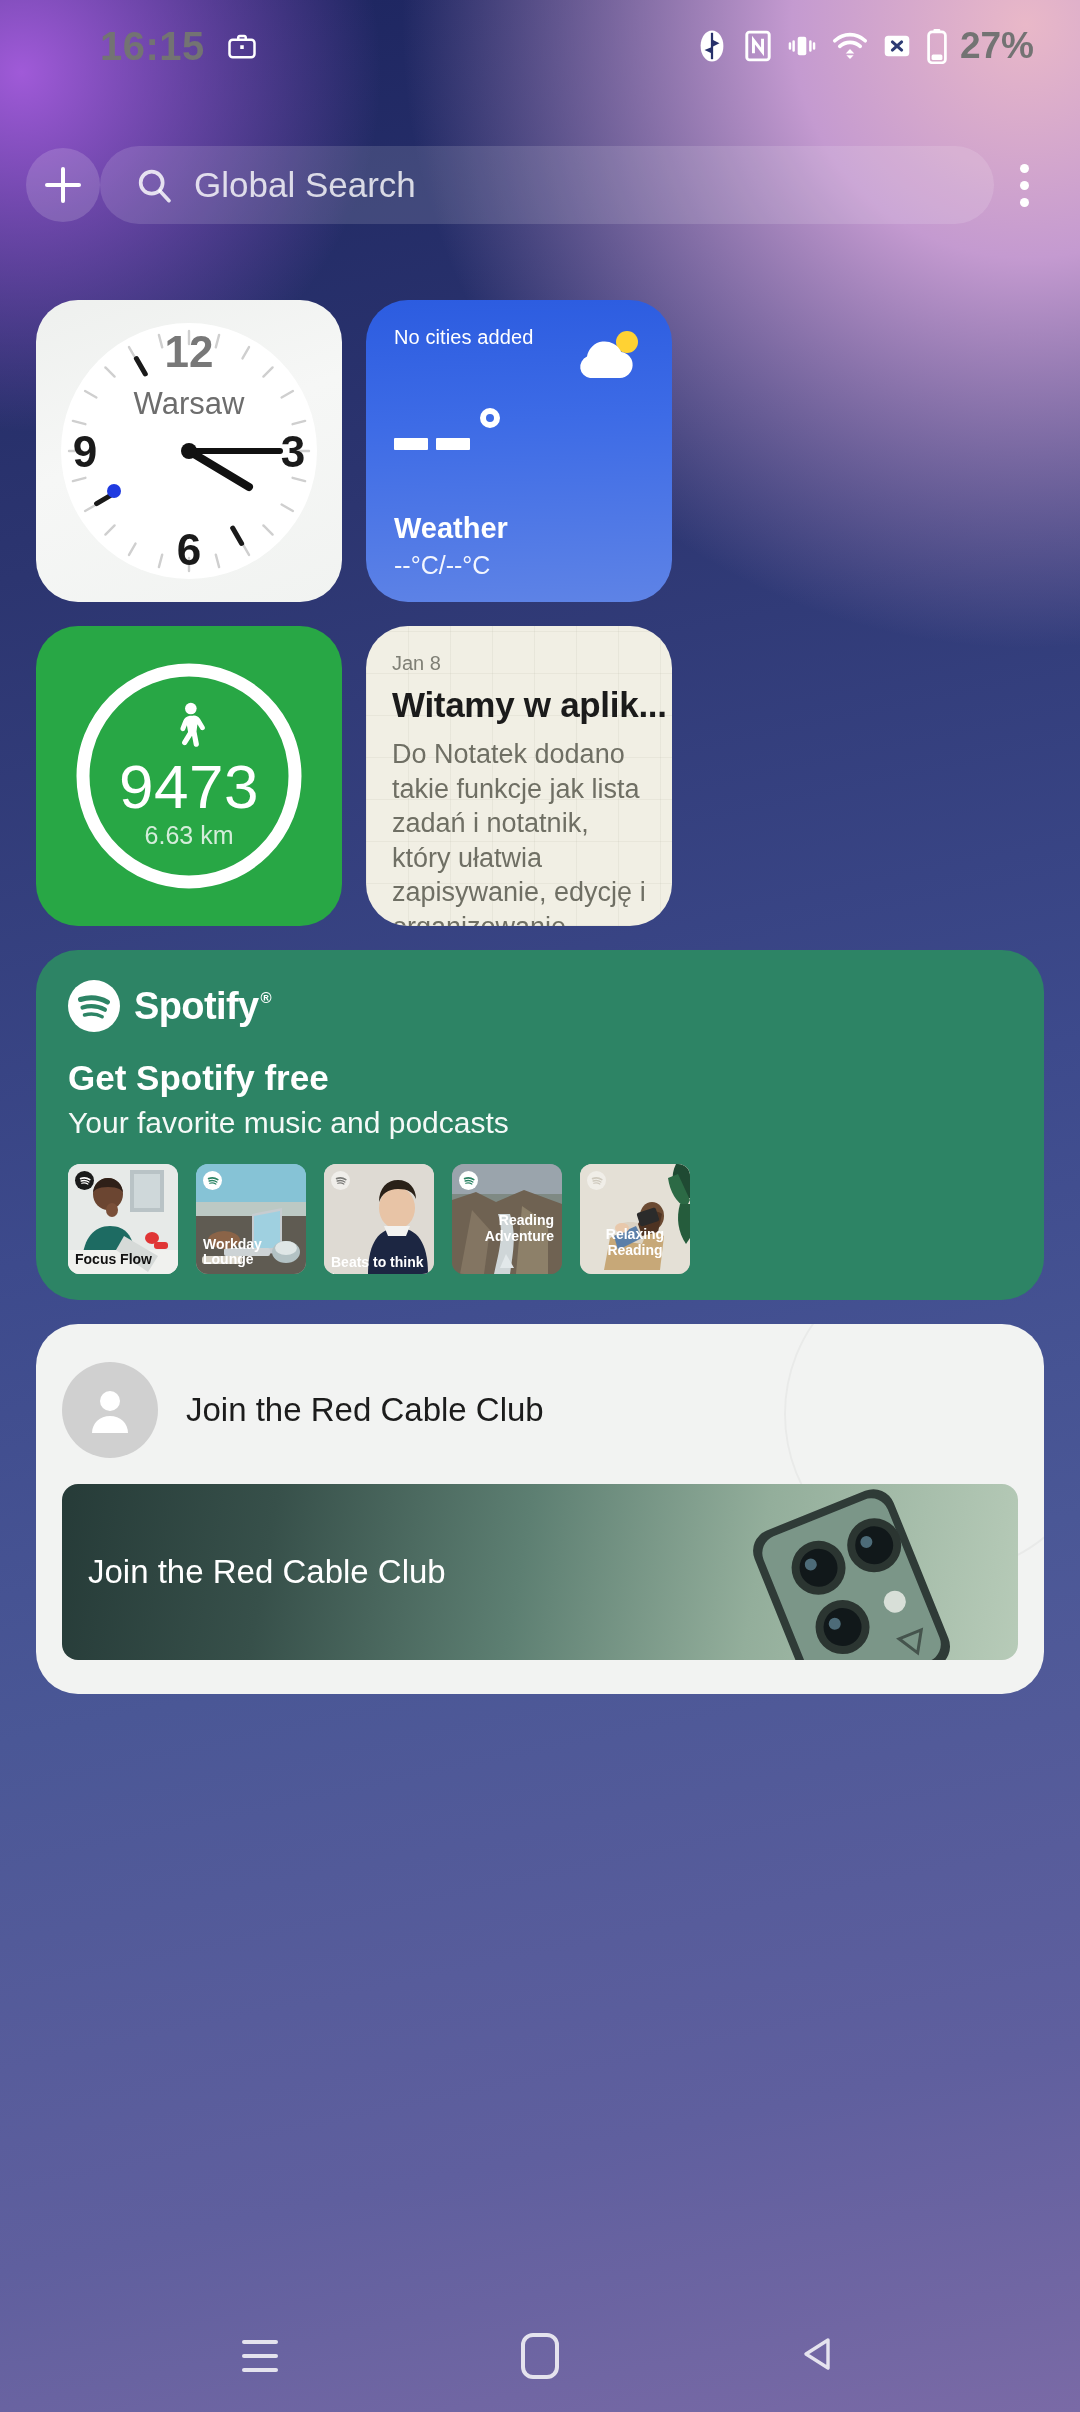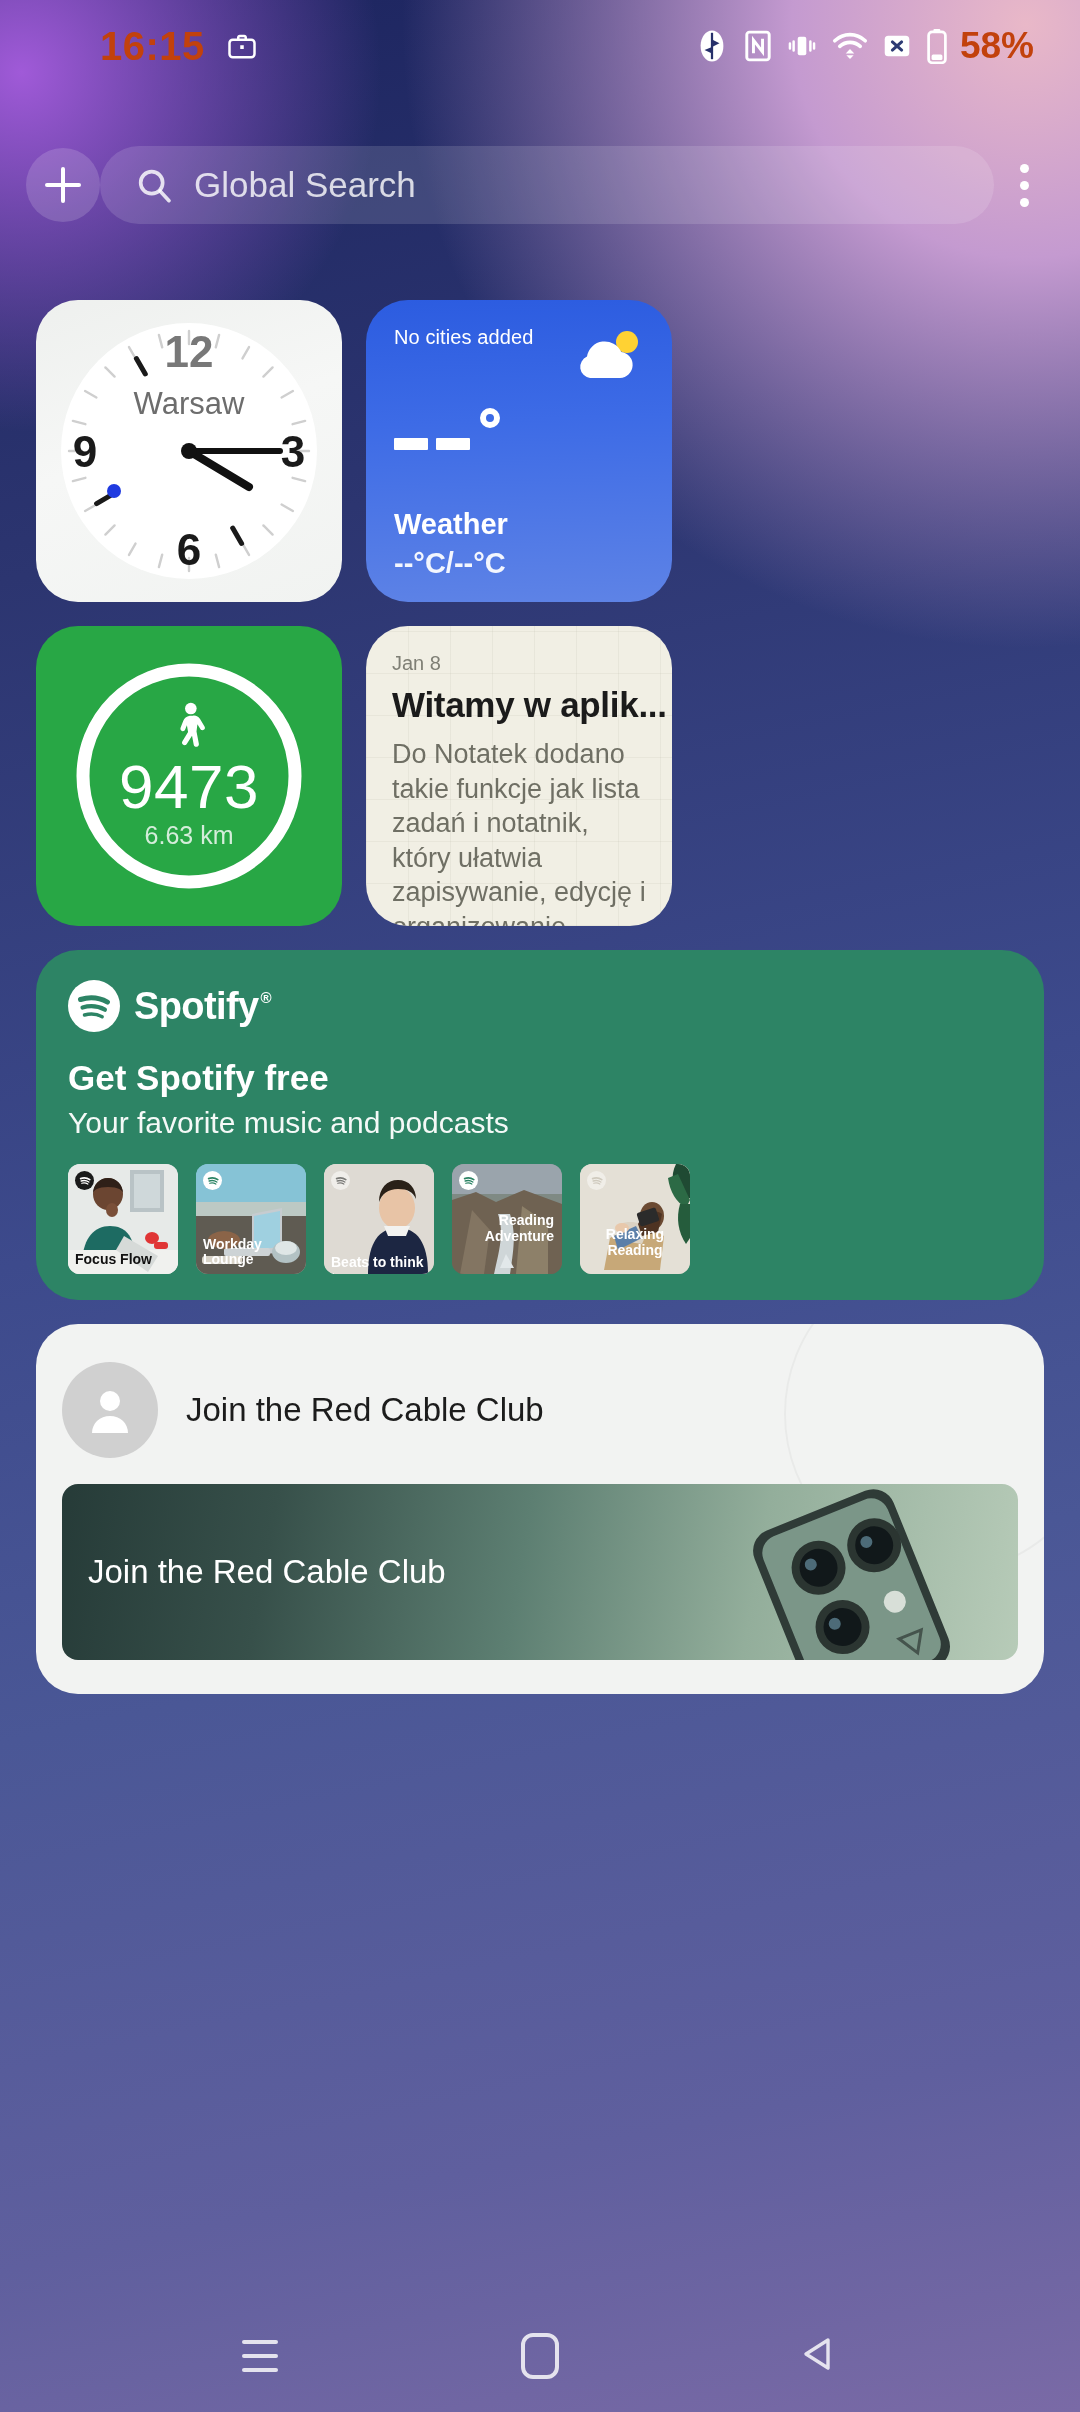--- a/index.html
+++ b/index.html
@@ -21,21 +21,21 @@
     position:absolute; inset:0;
     border-radius:46px;
     overflow:hidden;
   }
 
   
   .statusbar {
     position:absolute; top:0; left:0; right:0; height:92px;
     display:flex; justify-content:space-between;
     padding:0 46px 0 100px;
-    color:#c2410c;
+    color:#737373;
   }
   .sb-left { display:flex; align-items:center; gap:22px; }
   .sb-time { font-size:40px; font-weight:600; letter-spacing:.5px; }
   .sb-right { display:flex; align-items:center; gap:14px; }
   .sb-battery-text { font-size:37px; font-weight:600; margin-left:-2px; }
   .icon-svg { display:block; }
 
   
   .searchrow {
     position:absolute; top:140px; left:0; right:0; height:90px;
@@ -99,21 +99,21 @@
     position:relative; padding:26px 28px; color:#fff; overflow:hidden;
   }
   .no-cities { font-size:20px; font-weight:400; letter-spacing:.1px; }
   .wx-icon { position:absolute; right:26px; top:26px; }
   .wx-temp { position:absolute; left:28px; top:104px; display:flex; align-items:flex-start; }
   .dash-pair { display:flex; gap:8px; margin-top:34px; }
   .dash { width:34px; height:12px; background:#fff; border-radius:1px; display:block; }
   .deg-ring { width:20px; height:20px; border:6px solid #fff; border-radius:50%; margin-left:10px; margin-top:4px; }
   .wx-footer { position:absolute; left:28px; bottom:22px; }
   .wx-name { font-size:29px; font-weight:600; margin-bottom:6px; }
-  .wx-range { font-size:29px; color:rgba(255,255,255,.93);font-weight:bold; }
+  .wx-range { font-size:25px; color:rgba(255,255,255,.93); }
 
   
   .steps-w {
     height:300px; border-radius:42px; background:#28a745;
     position:relative; overflow:hidden;
   }
   .steps-ring { position:absolute; left:50%; top:50%; transform:translate(-50%,-50%); }
   .steps-inner {
     position:absolute; left:0; right:0; top:50%; transform:translateY(-50%);
     text-align:center; color:#fff;
@@ -249,21 +249,21 @@
           <path d="M7.6 8 L14.4 14 M14.4 8 L7.6 14" stroke="#2d3a74" stroke-width="2.2" stroke-linecap="round"></path>
         </svg>
       </span>
       <span>
         <svg class="icon-svg" width="22" height="36" viewBox="0 0 14 24">
           <rect x="4.6" y="0.6" width="4.6" height="2" rx=".7" fill="#fff"></rect>
           <rect x="1.4" y="2.6" width="11.2" height="20.6" rx="2.4" fill="none" stroke="#fff" stroke-width="1.8"></rect>
           <rect x="3.4" y="17.6" width="7.2" height="3.8" rx="1" fill="#fff"></rect>
         </svg>
       </span>
-      <span class="sb-battery-text">58%</span>
+      <span class="sb-battery-text">27%</span>
     </div>
   </div>
 
   <div class="searchrow">
     <div class="plus-btn">
       <span class="plus-glyph"></span>
     </div>
     <div class="searchbar">
       <span>
         <svg class="icon-svg" width="40" height="40" viewBox="0 0 24 24">

